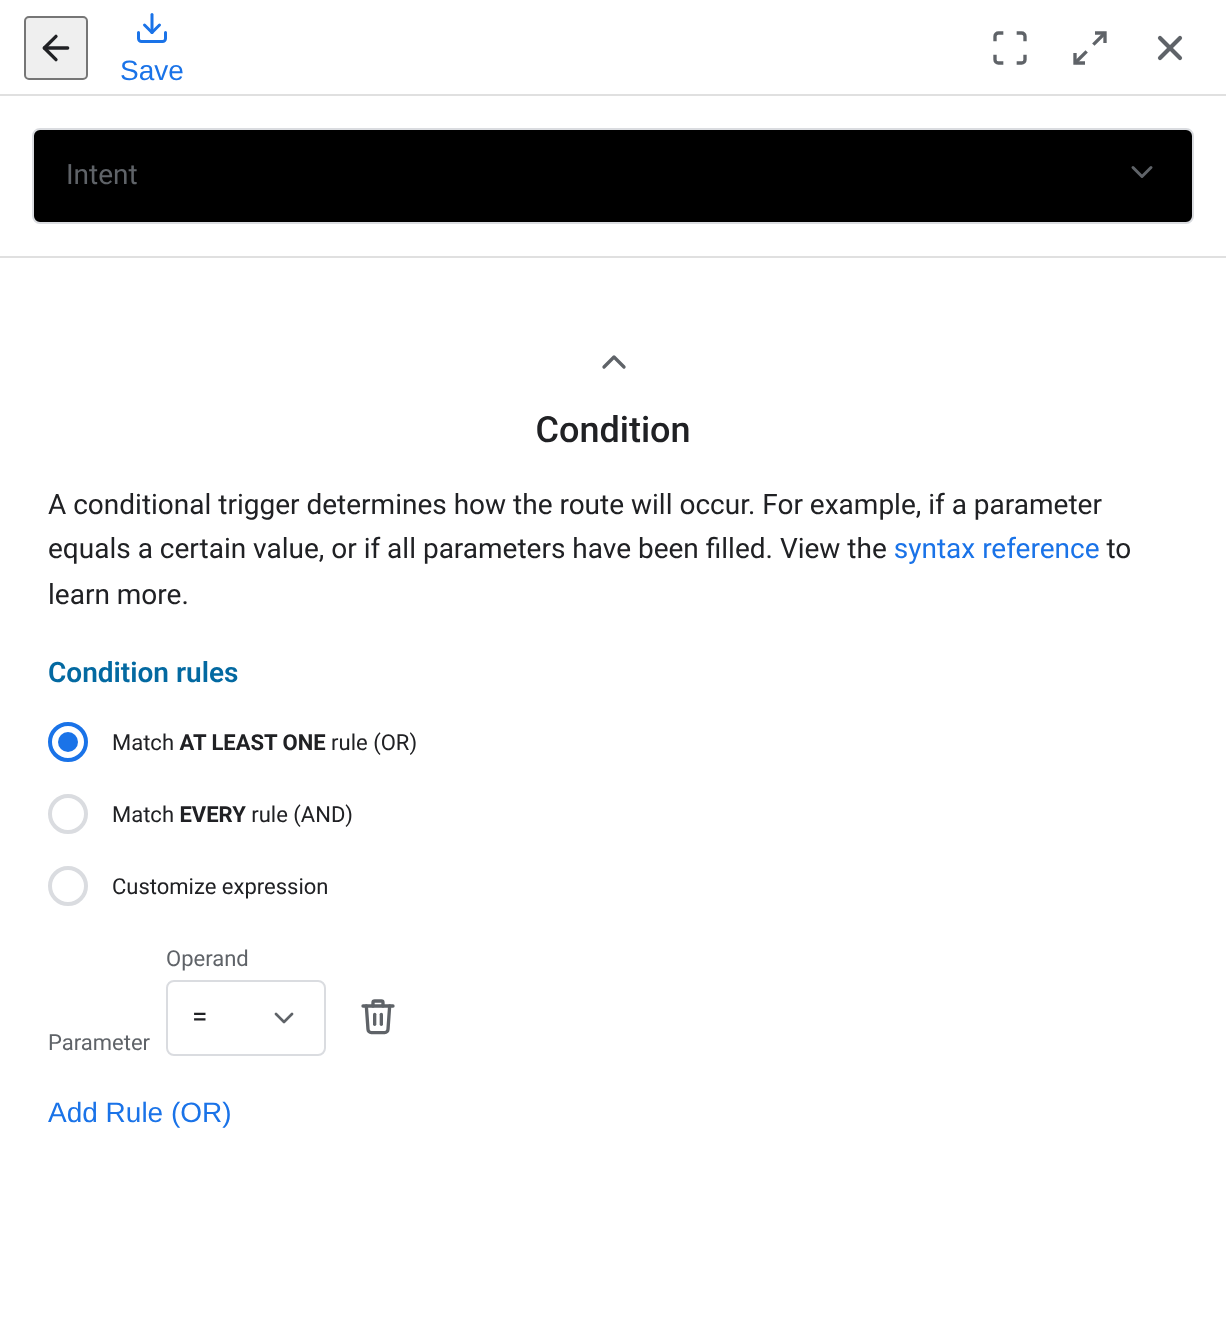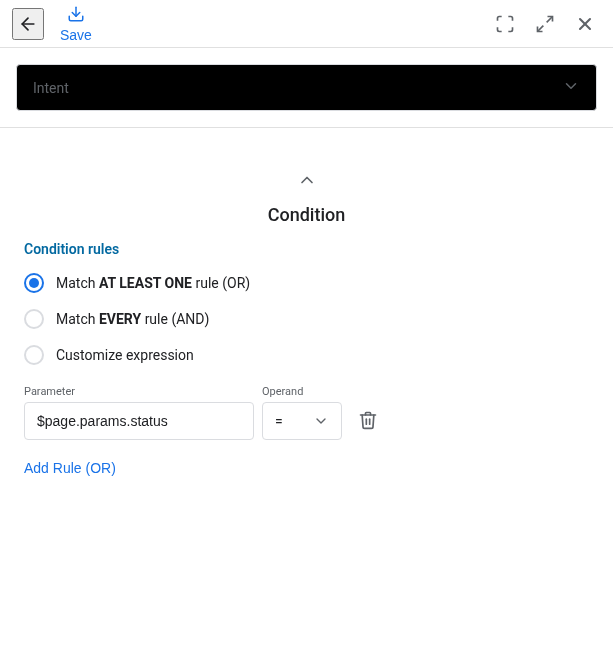--- a/index.html
+++ b/index.html
@@ -164,21 +164,21 @@
     .radio-circle.selected {
       border-color: #1a73e8;
     }
     .radio-inner {
       width: 10px;
       height: 10px;
       border-radius: 50%;
       background: #1a73e8;
     }
     .radio-text {
-      font-size: 14px;
+      font-size: 11px;
       color: #202124;
     }
 
     
     .rule-row {
       display: flex;
       align-items: flex-end;
       gap: 8px;
       margin-bottom: 16px;
     }
@@ -298,20 +298,23 @@
 <div class="condition-section">
   <div class="condition-header">
     <button class="collapse-btn">
       <svg width="20" height="20" viewBox="0 0 24 24" fill="none" stroke="#5f6368" stroke-width="2" stroke-linecap="round" stroke-linejoin="round">
         <polyline points="18 15 12 9 6 15"></polyline>
       </svg>
     </button>
     <span class="condition-title">Condition</span>
   </div>
 
+  <p class="condition-description">
+    <span>A conditional trigger determines how the route will occur. For example, if a parameter equals a certain value, or if all parameters have been filled. View the </span><a href="#">syntax reference</a><span> to learn more.</span>
+  </p>
 
   <div class="condition-rules-label">Condition rules</div>
 
   
   <div class="radio-group">
 
     <div class="radio-option">
       <div class="radio-circle selected">
         <div class="radio-inner"></div>
       </div>
@@ -332,21 +335,20 @@
       <span class="radio-text">
         Customize expression
       </span>
     </div>
   </div>
 
   
   <div class="rule-row">
     <div class="field-group">
       <label class="field-label">Parameter</label>
-      <input class="field-input param-field" type="text" value="$page.params.status" style="">
     </div>
     <div class="field-group">
       <label class="field-label">Operand</label>
       <div class="field-input operand-field">
         <span>=</span>
         <svg width="16" height="16" viewBox="0 0 24 24" fill="none" stroke="#5f6368" stroke-width="2" stroke-linecap="round" stroke-linejoin="round">
           <polyline points="6 9 12 15 18 9"></polyline>
         </svg>
       </div>
     </div>

